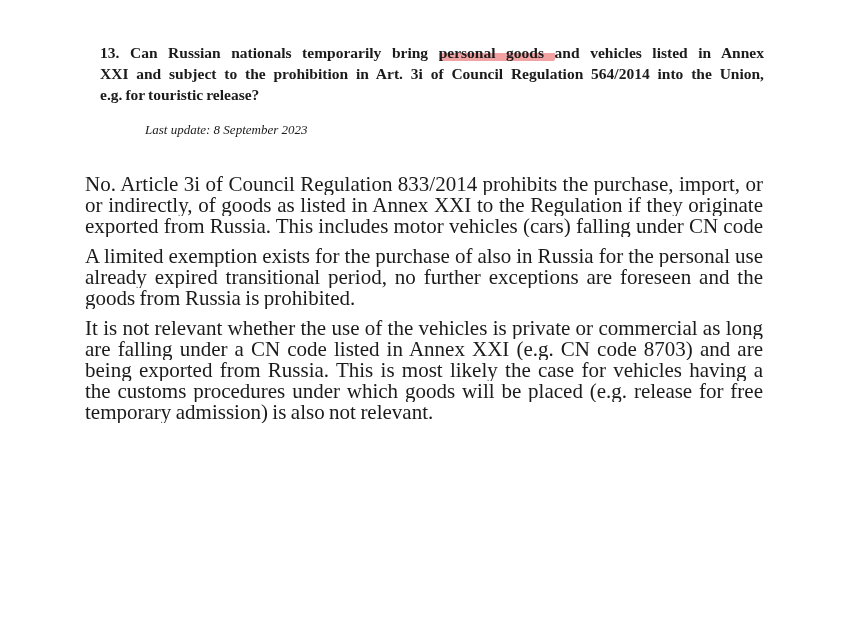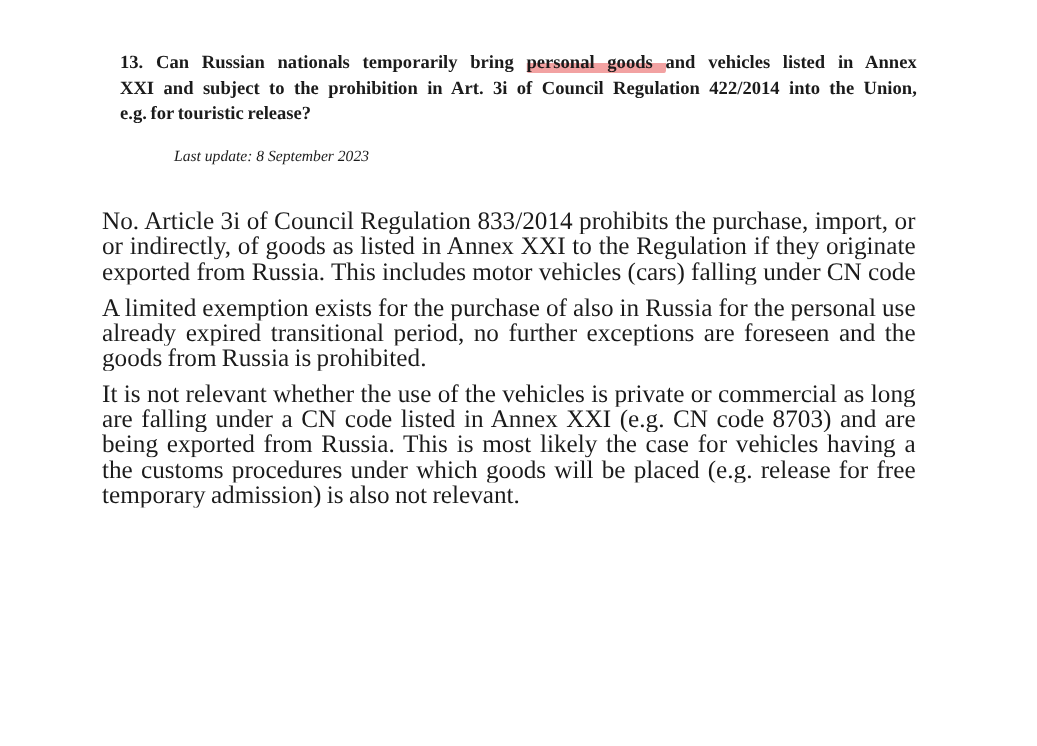--- a/index.html
+++ b/index.html
@@ -60,21 +60,21 @@
       rgba(255,255,255,0) 98%);
     border-radius: 2px;
   }
 </style>
 </head>
 <body>
 
 <div class="page">
   <div class="heading">
       <div class="line"><span>13. Can Russian nationals temporarily bring </span><span class="hl">personal goods </span><span>and vehicles listed in Annex</span></div>
-      <div class="line"><span>XXI and subject to the prohibition in Art. 3i of Council Regulation 422/2014 into the Union,</span></div>
+      <div class="line"><span>XXI and subject to the prohibition in Art. 3i of Council Regulation 564/2014 into the Union,</span></div>
       <div class="line last"><span>e.g. for touristic release?</span></div>
     </div>
   <div class="last-update">Last update: 8 September 2023</div>
   <div class="paras">
       <div class="para">
         <div class="line"><span>No. Article 3i of Council Regulation 833/2014 prohibits the purchase, import, or transfer, directly</span></div>
         <div class="line"><span>or indirectly, of goods as listed in Annex XXI to the Regulation if they originate in Russia or are</span></div>
         <div class="line last"><span>exported from Russia. This includes motor vehicles (cars) falling under CN code 8703.</span></div>
       </div>
       <div class="para">

